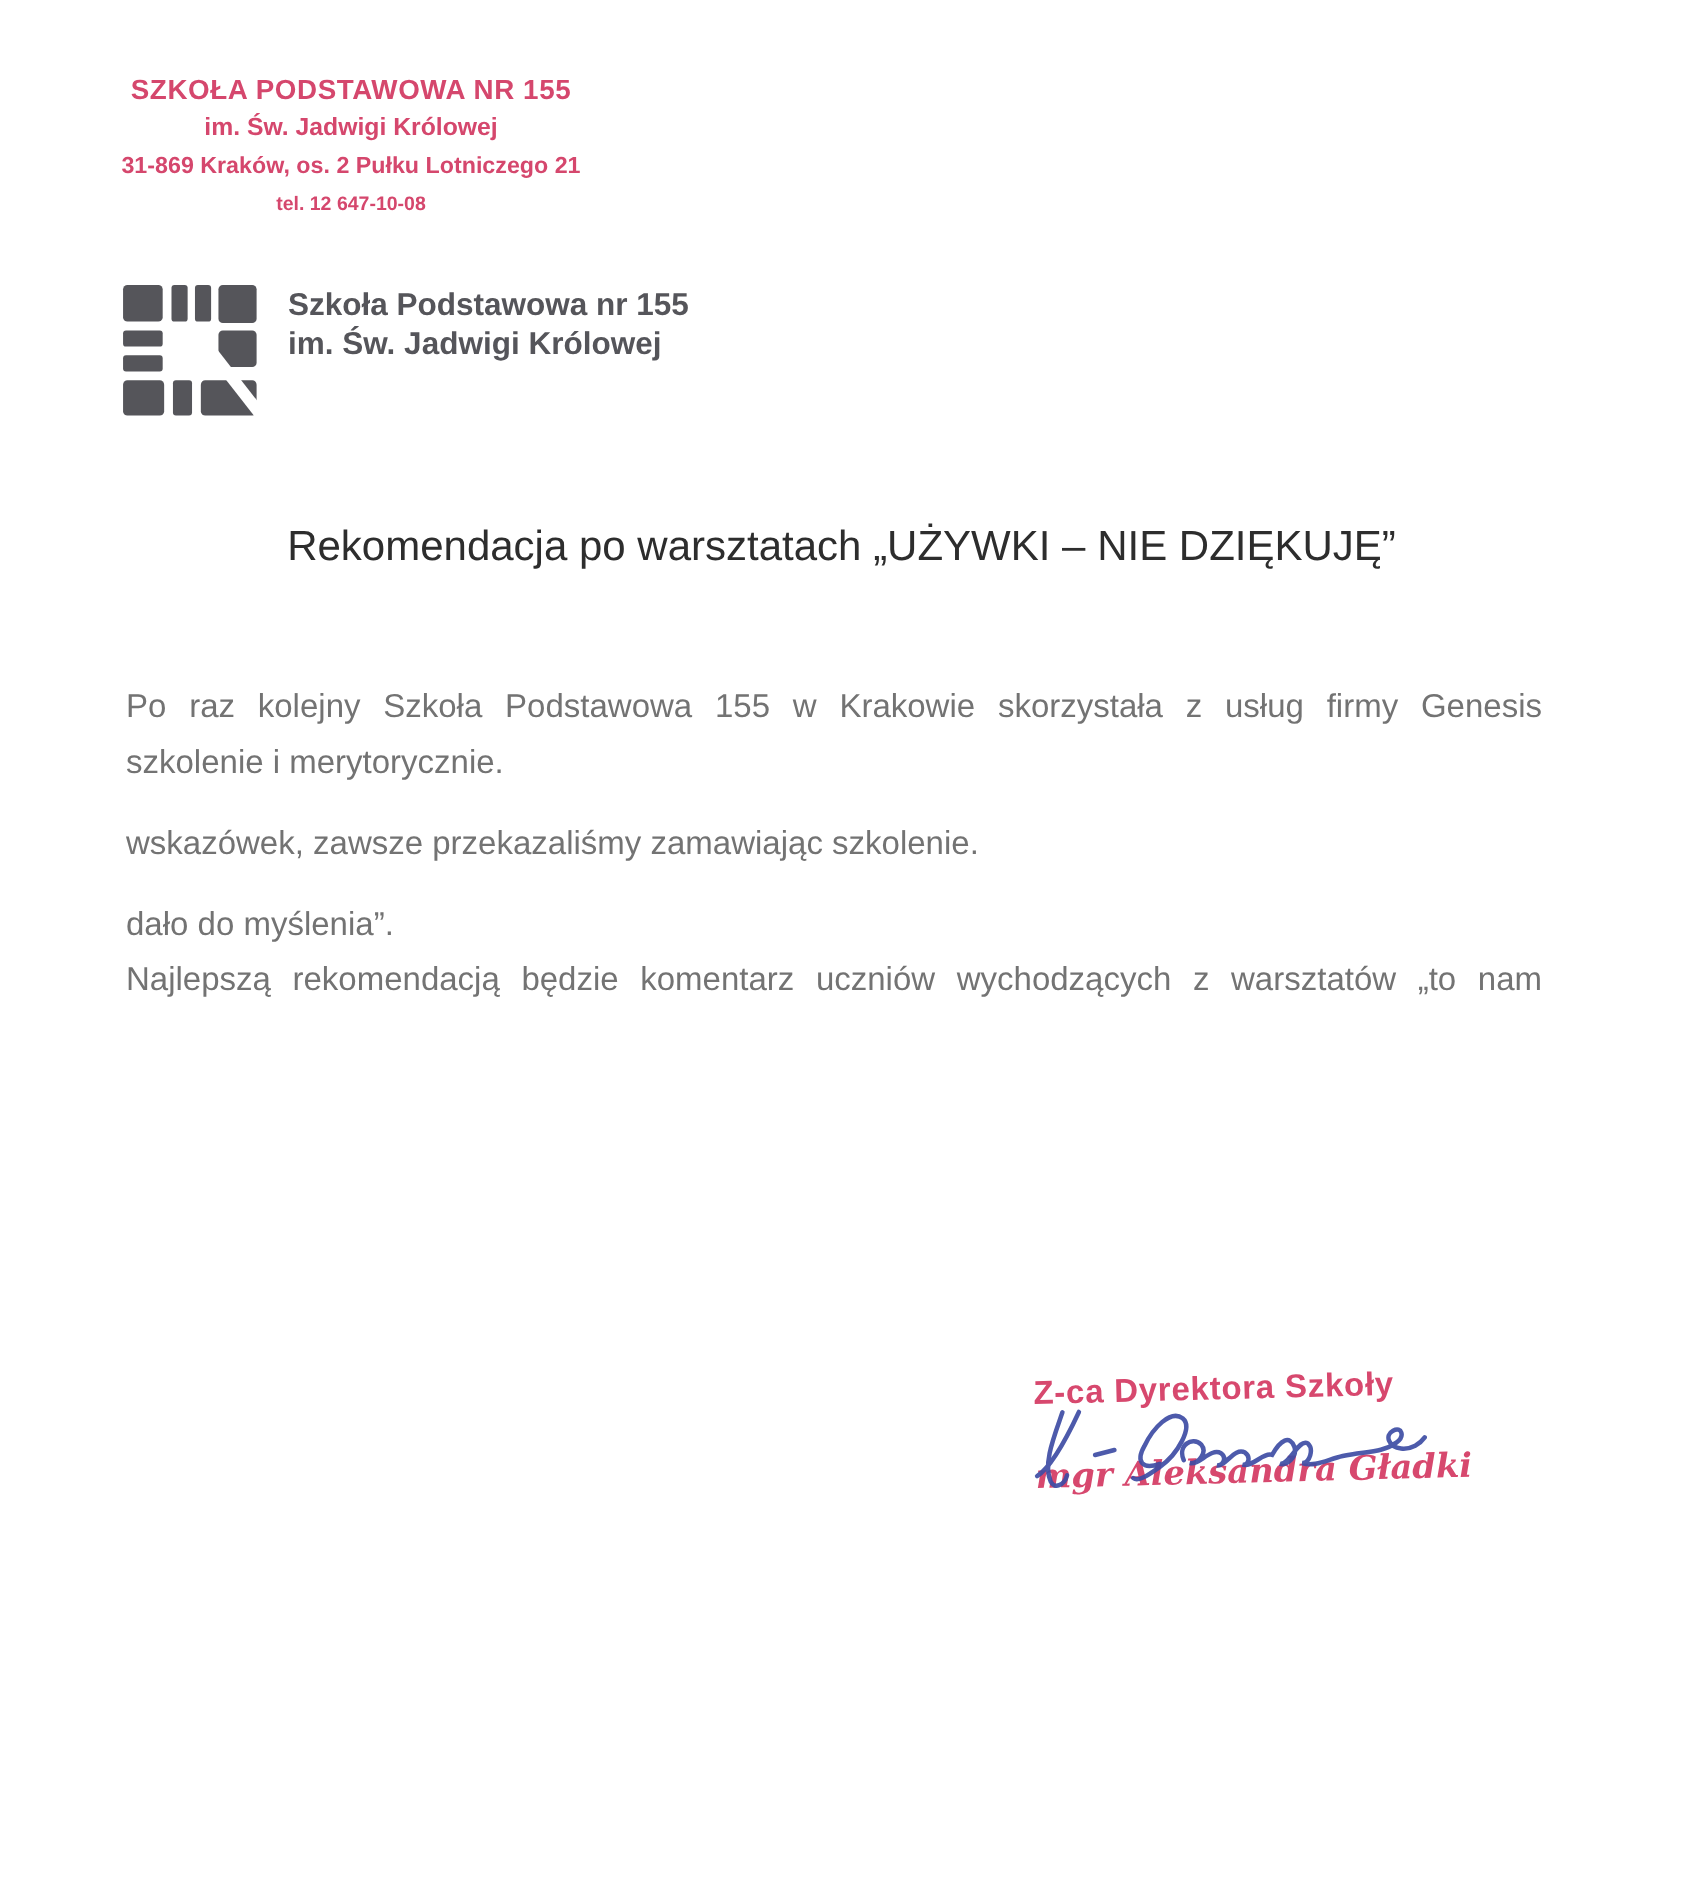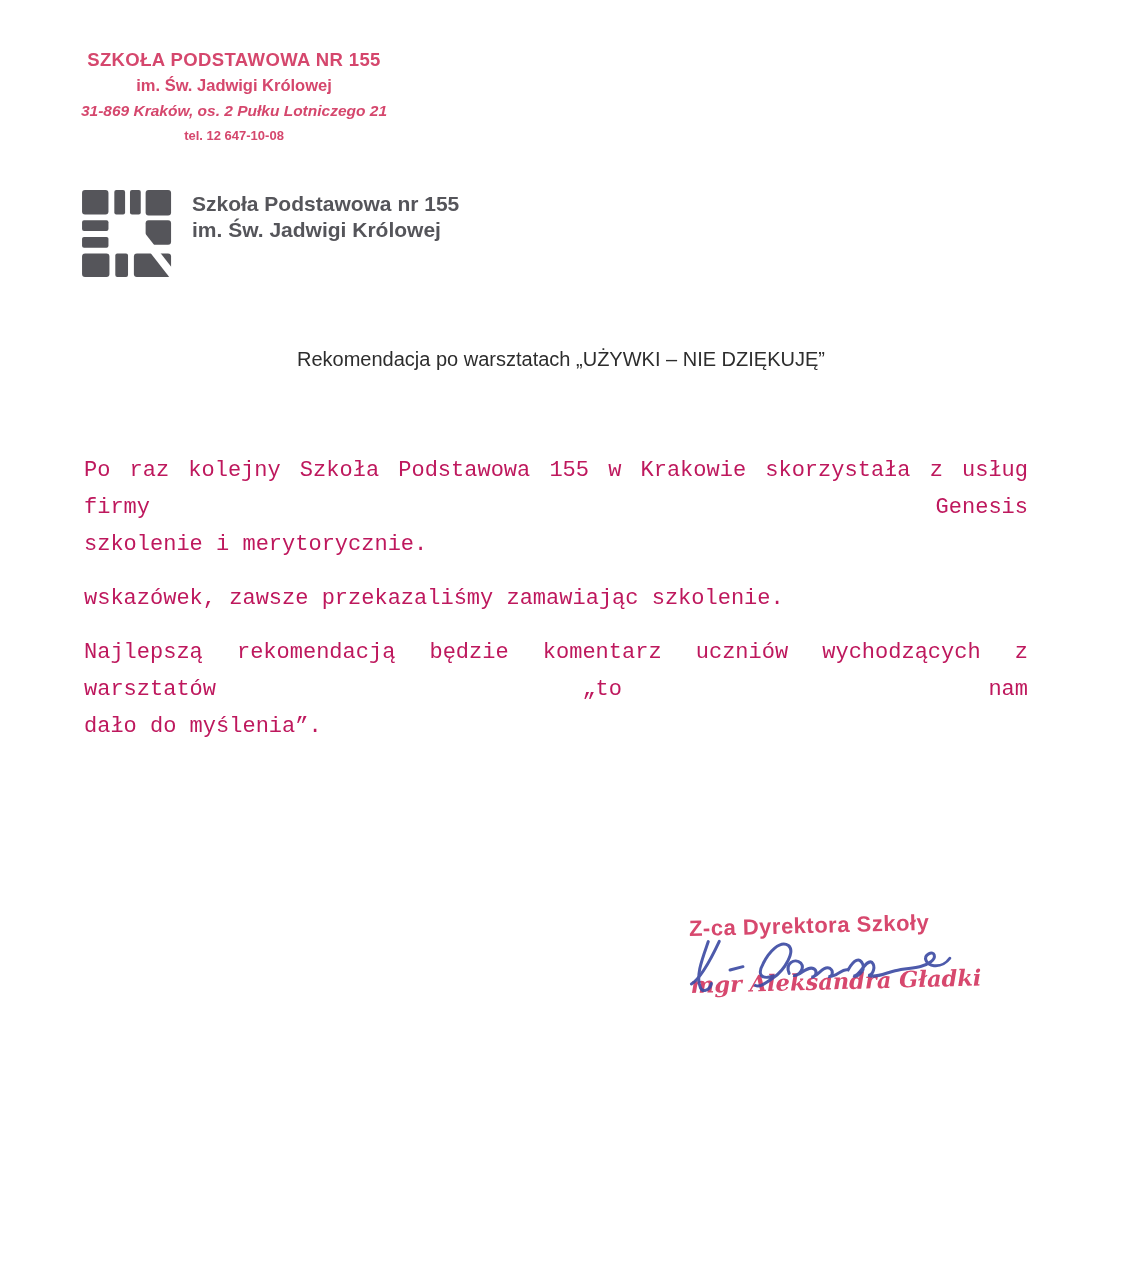--- a/index.html
+++ b/index.html
@@ -11,36 +11,36 @@
     overflow:hidden;
   }
   
   #header-stamp{
     position:absolute;left:74px;top:46px;width:320px;
     text-align:center;color:#d5476d;font-weight:bold;
   }
   .stamp-line{line-height:25px;}
   .stamp-line:nth-child(1){font-size:18.5px;letter-spacing:.4px;line-height:27px;}
   .stamp-line:nth-child(2){font-size:16.5px;}
-  .stamp-line:nth-child(3){font-size:15.5px;font-style:italic;}
+  .stamp-line:nth-child(3){font-size:15.5px;}
   .stamp-line:nth-child(4){font-size:13px;}
   
   #logo-block{position:absolute;left:80px;top:188px;display:flex;align-items:flex-start;}
   #logo-icon{width:98px;height:90px;flex:0 0 auto;}
   #logo-text{margin-left:14px;margin-top:3px;color:#55555a;font-size:21px;font-weight:bold;}
   .logo-line{line-height:26px;}
   
   #doc-title{
     position:absolute;left:0;top:348px;width:100%;
-    text-align:center;font-size:20px;color:#2d2d2d;
+    text-align:center;font-size:28px;color:#2d2d2d;
   }
   
   #body-text{
     position:absolute;left:84px;top:452px;width:944px;
-    font-size:22px;color:#be185d;font-family:Liberation Mono, monospace;
+    font-size:22px;color:#737373;
   }
   .paragraph{margin:0 0 17px 0;}
   .line{line-height:37px;}
   .jline{text-align:justify;text-align-last:justify;}
   
   #signature-block{
     position:absolute;left:690px;top:912px;width:310px;height:110px;
     transform:rotate(-1.5deg);color:#d7486e;
   }
   #sig-role{font-size:22px;font-weight:bold;letter-spacing:.5px;white-space:nowrap;}
@@ -86,22 +86,22 @@
 
 <div id="body-text">
     <div class="paragraph">
       <div class="line jline">Po raz kolejny Szkoła Podstawowa 155 w Krakowie skorzystała z usług firmy Genesis</div>
       <div class="line">szkolenie i merytorycznie.</div>
     </div>
     <div class="paragraph">
       <div class="line">wskazówek, zawsze przekazaliśmy zamawiając szkolenie.</div>
     </div>
     <div class="paragraph">
+      <div class="line">dało do myślenia”.</div>
       <div class="line jline">Najlepszą rekomendacją będzie komentarz uczniów wychodzących z warsztatów „to nam</div>
-      <div class="line">dało do myślenia”.</div>
     </div>
   </div>
 
 <div id="signature-block">
   <div id="sig-role">Z-ca Dyrektora Szkoły</div>
   <svg id="sig-ink" viewBox="0 0 270 80" xmlns="http://www.w3.org/2000/svg">
     <g fill="none" stroke="#3e4da4" stroke-width="3" stroke-linecap="round" opacity="0.92">
       <path d="M24,8 C18,24 10,42 15,54 C17,59 24,57 26,50"></path>
       <path d="M6,50 C16,44 28,22 35,8"></path>
       <path d="M45,37 L58,34"></path>

